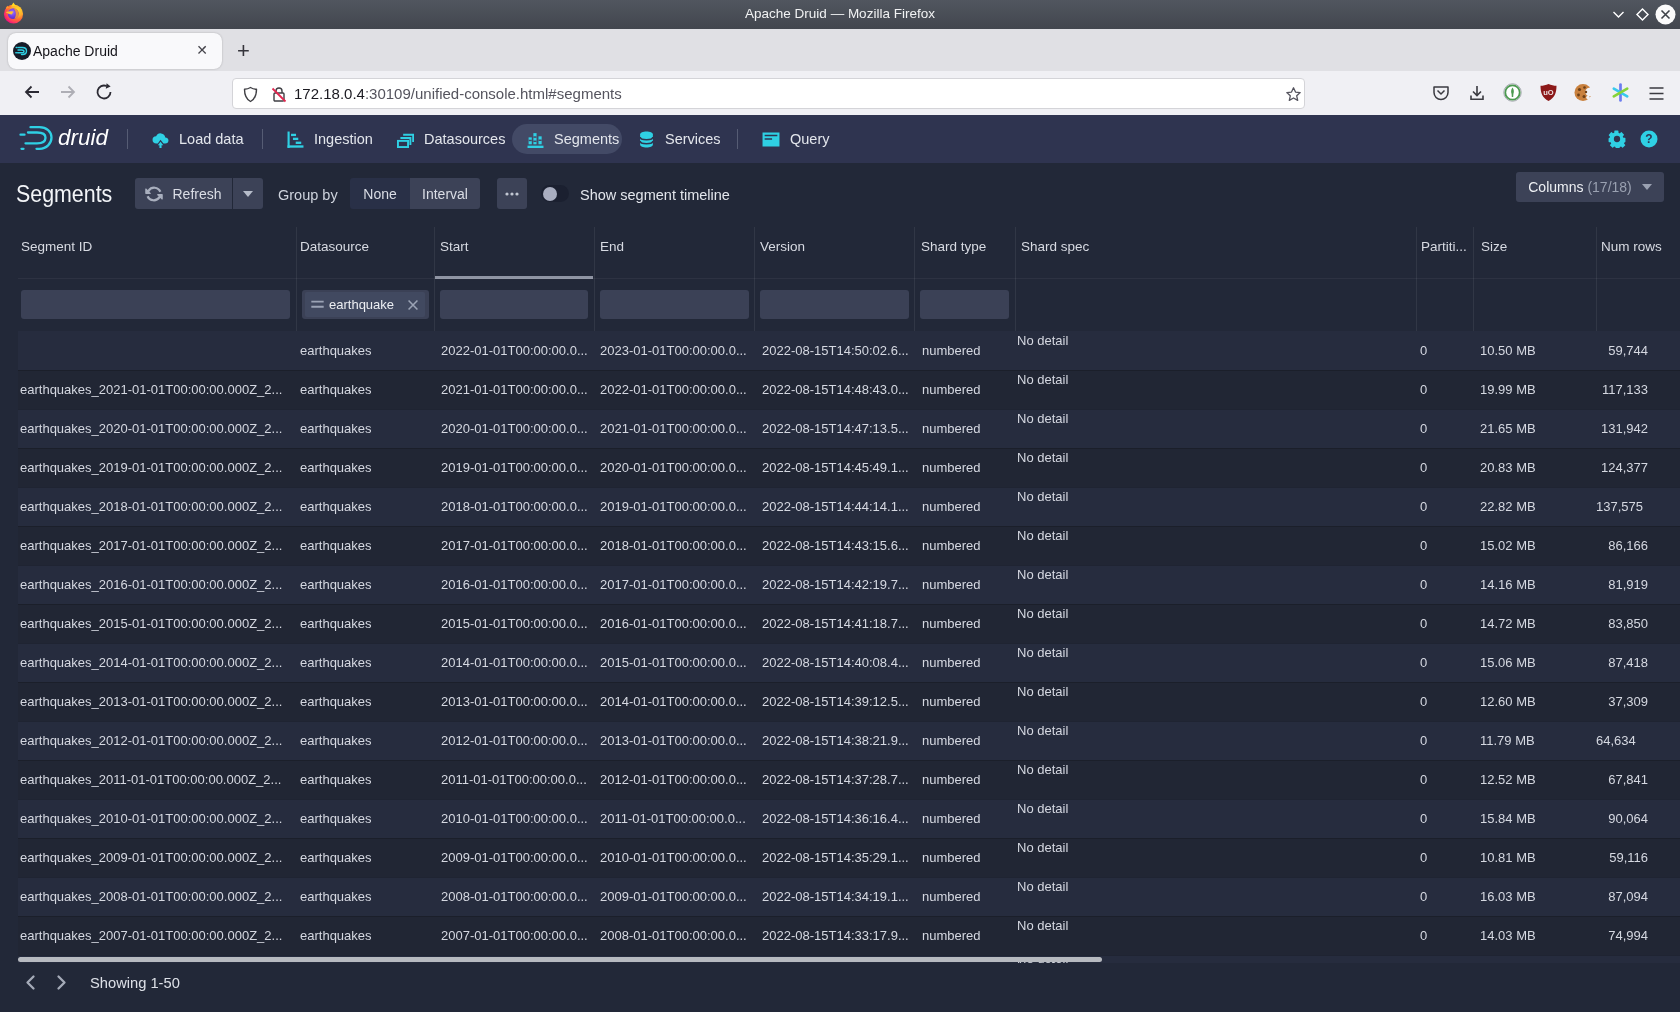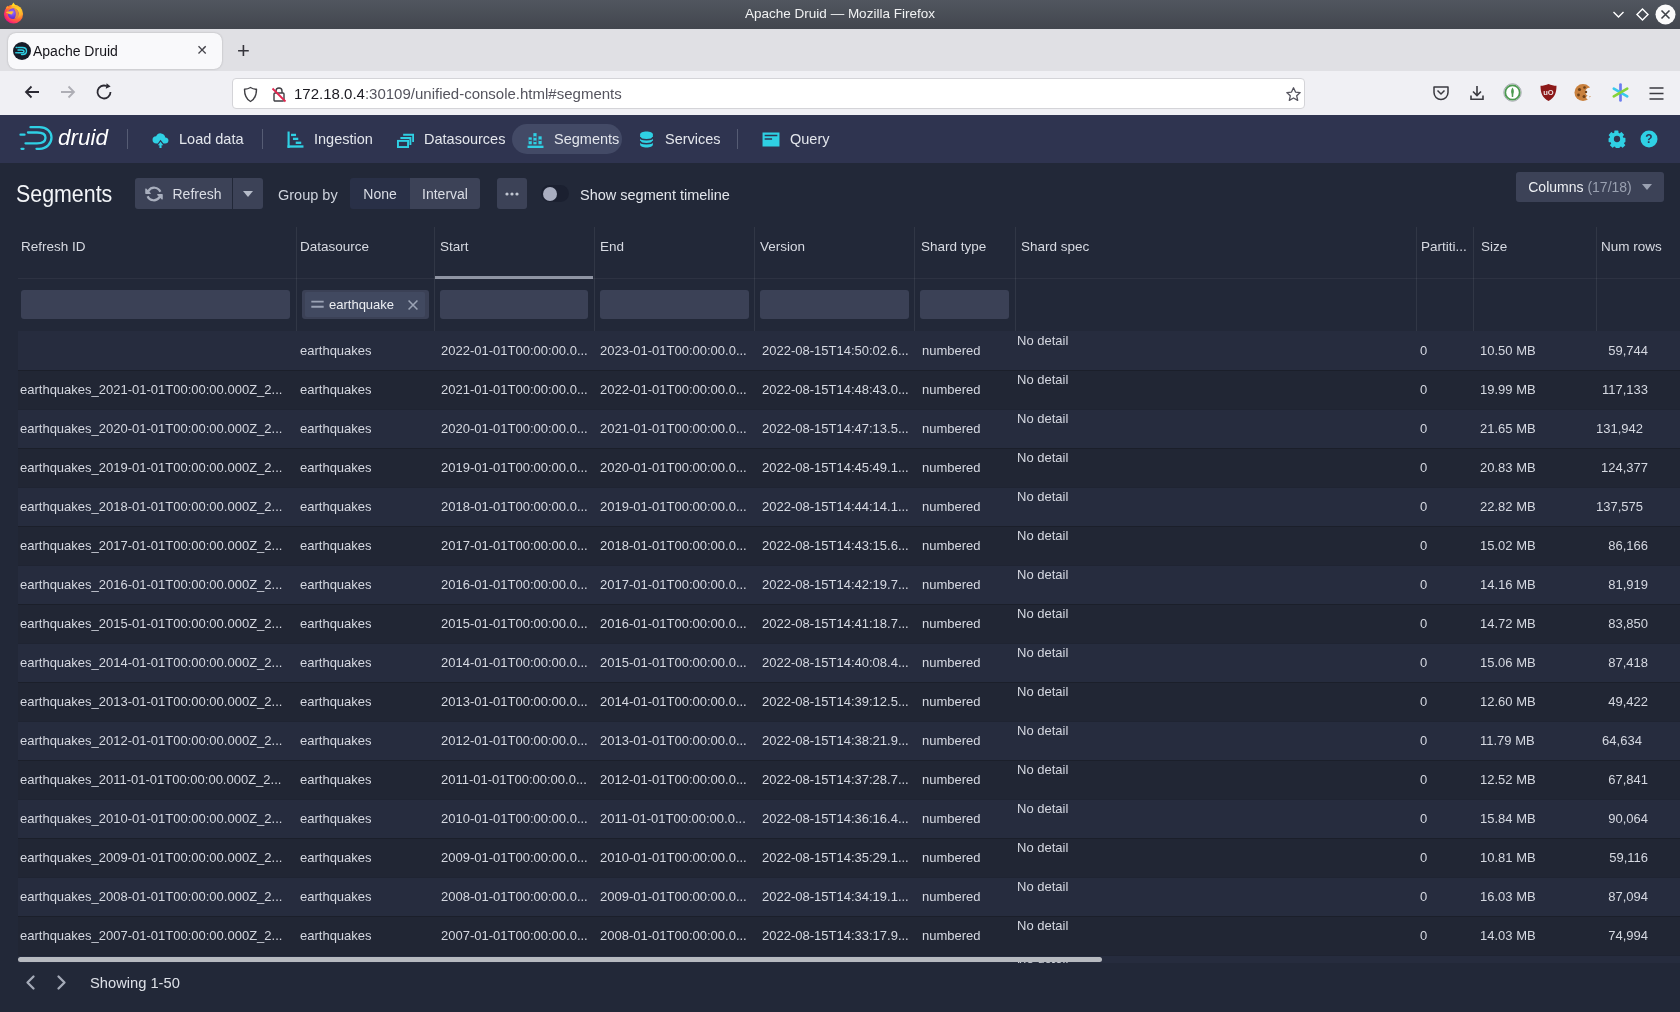--- a/index.html
+++ b/index.html
@@ -279,21 +279,21 @@
   </div>
 <div class="vline" style="left:296px;top:227px;height:736px"></div>
 <div class="vline" style="left:434px;top:227px;height:736px"></div>
 <div class="vline" style="left:594px;top:227px;height:736px"></div>
 <div class="vline" style="left:754px;top:227px;height:736px"></div>
 <div class="vline" style="left:914px;top:227px;height:736px"></div>
 <div class="vline" style="left:1015px;top:227px;height:736px"></div>
 <div class="vline" style="left:1416px;top:227px;height:736px"></div>
 <div class="vline" style="left:1473px;top:227px;height:736px"></div>
 <div class="vline" style="left:1596px;top:227px;height:736px"></div>
-<div class="th" style="left:21px;top:239px">Refresh ID</div>
+<div class="th" style="left:21px;top:239px">Segment ID</div>
 <div class="th" style="left:300px;top:239px">Datasource</div>
 <div class="th" style="left:440px;top:239px">Start</div>
 <div class="th" style="left:600px;top:239px">End</div>
 <div class="th" style="left:760px;top:239px">Version</div>
 <div class="th" style="left:921px;top:239px">Shard type</div>
 <div class="th" style="left:1021px;top:239px">Shard spec</div>
 <div class="th" style="left:1421px;top:239px">Partiti...</div>
 <div class="th" style="left:1481px;top:239px">Size</div>
 <div class="th" style="left:1601px;top:239px">Num rows</div>
 <div class="abs" style="left:435px;top:276px;width:158px;height:3px;background:#8e93a2"></div>
@@ -343,21 +343,21 @@
 <div class="bt"></div>
 <div class="c" style="left:2px;width:276px">earthquakes_2020-01-01T00:00:00.000Z_2...</div>
 <div class="c" style="left:282px">earthquakes</div>
 <div class="c" style="left:423px">2020-01-01T00:00:00.0...</div>
 <div class="c" style="left:582px">2021-01-01T00:00:00.0...</div>
 <div class="c" style="left:744px">2022-08-15T14:47:13.5...</div>
 <div class="c" style="left:904px">numbered</div>
 <div class="c ctop" style="left:999px">No detail</div>
 <div class="c" style="left:1402px">0</div>
 <div class="c" style="left:1462px">21.65 MB</div>
-<div class="c" style="left:1578px;width:52px;text-align:left">131,942</div>
+<div class="c" style="left:1578px;width:52px;text-align:right">131,942</div>
 </div>
 <div class="row rB" style="top:448px">
 <div class="bt"></div>
 <div class="c" style="left:2px;width:276px">earthquakes_2019-01-01T00:00:00.000Z_2...</div>
 <div class="c" style="left:282px">earthquakes</div>
 <div class="c" style="left:423px">2019-01-01T00:00:00.0...</div>
 <div class="c" style="left:582px">2020-01-01T00:00:00.0...</div>
 <div class="c" style="left:744px">2022-08-15T14:45:49.1...</div>
 <div class="c" style="left:904px">numbered</div>
 <div class="c ctop" style="left:999px">No detail</div>
@@ -434,34 +434,34 @@
 <div class="bt"></div>
 <div class="c" style="left:2px;width:276px">earthquakes_2013-01-01T00:00:00.000Z_2...</div>
 <div class="c" style="left:282px">earthquakes</div>
 <div class="c" style="left:423px">2013-01-01T00:00:00.0...</div>
 <div class="c" style="left:582px">2014-01-01T00:00:00.0...</div>
 <div class="c" style="left:744px">2022-08-15T14:39:12.5...</div>
 <div class="c" style="left:904px">numbered</div>
 <div class="c ctop" style="left:999px">No detail</div>
 <div class="c" style="left:1402px">0</div>
 <div class="c" style="left:1462px">12.60 MB</div>
-<div class="c" style="left:1578px;width:52px;text-align:right">49,422</div>
+<div class="c" style="left:1578px;width:52px;text-align:right">37,309</div>
 </div>
 <div class="row rA" style="top:721px">
 <div class="bt"></div>
 <div class="c" style="left:2px;width:276px">earthquakes_2012-01-01T00:00:00.000Z_2...</div>
 <div class="c" style="left:282px">earthquakes</div>
 <div class="c" style="left:423px">2012-01-01T00:00:00.0...</div>
 <div class="c" style="left:582px">2013-01-01T00:00:00.0...</div>
 <div class="c" style="left:744px">2022-08-15T14:38:21.9...</div>
 <div class="c" style="left:904px">numbered</div>
 <div class="c ctop" style="left:999px">No detail</div>
 <div class="c" style="left:1402px">0</div>
 <div class="c" style="left:1462px">11.79 MB</div>
-<div class="c" style="left:1578px;width:52px;text-align:center">64,634</div>
+<div class="c" style="left:1578px;width:52px;text-align:left">64,634</div>
 </div>
 <div class="row rB" style="top:760px">
 <div class="bt"></div>
 <div class="c" style="left:2px;width:276px">earthquakes_2011-01-01T00:00:00.000Z_2...</div>
 <div class="c" style="left:282px">earthquakes</div>
 <div class="c" style="left:423px">2011-01-01T00:00:00.0...</div>
 <div class="c" style="left:582px">2012-01-01T00:00:00.0...</div>
 <div class="c" style="left:744px">2022-08-15T14:37:28.7...</div>
 <div class="c" style="left:904px">numbered</div>
 <div class="c ctop" style="left:999px">No detail</div>

